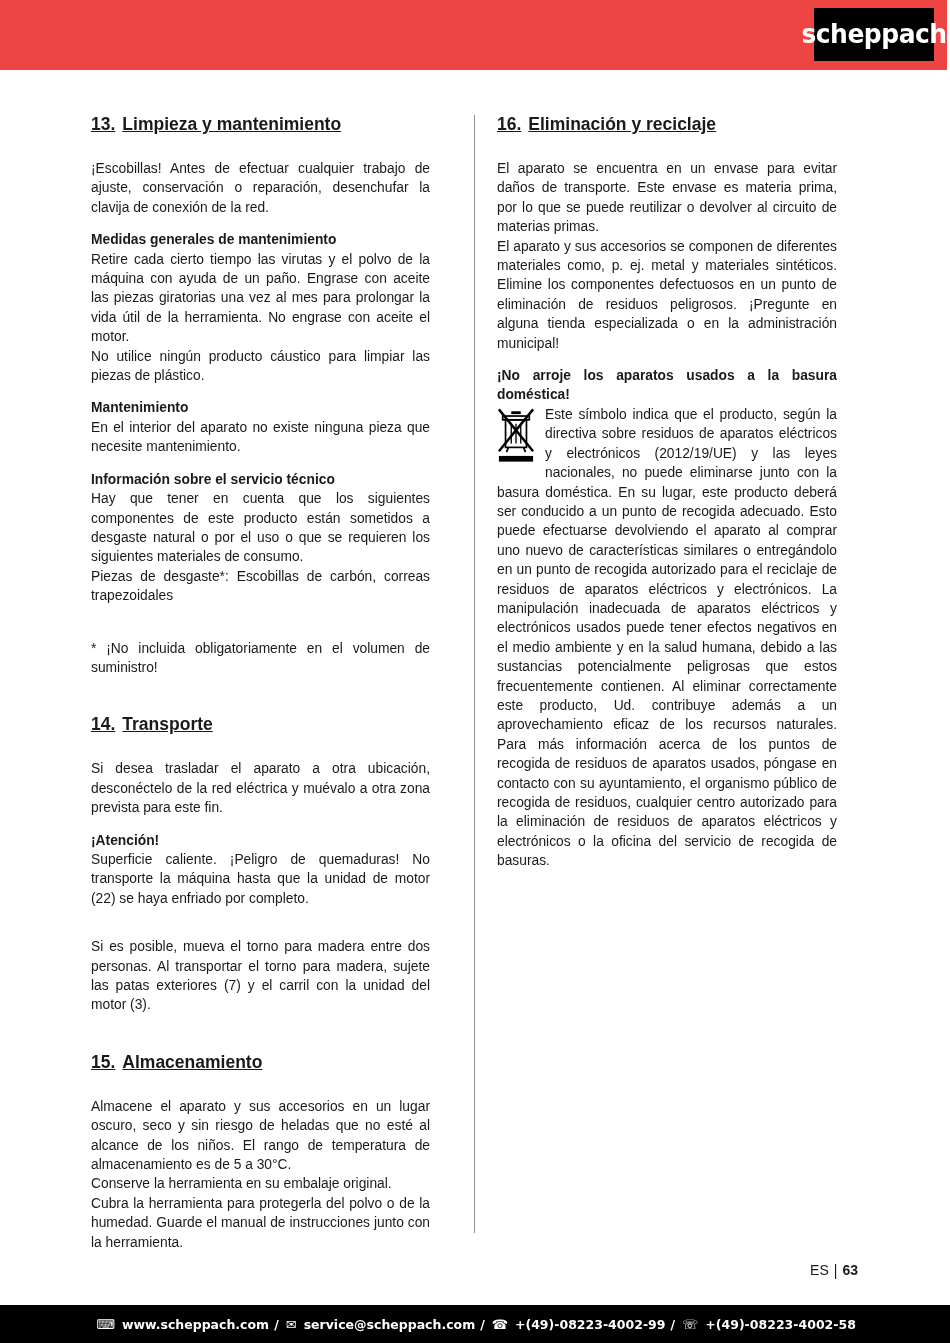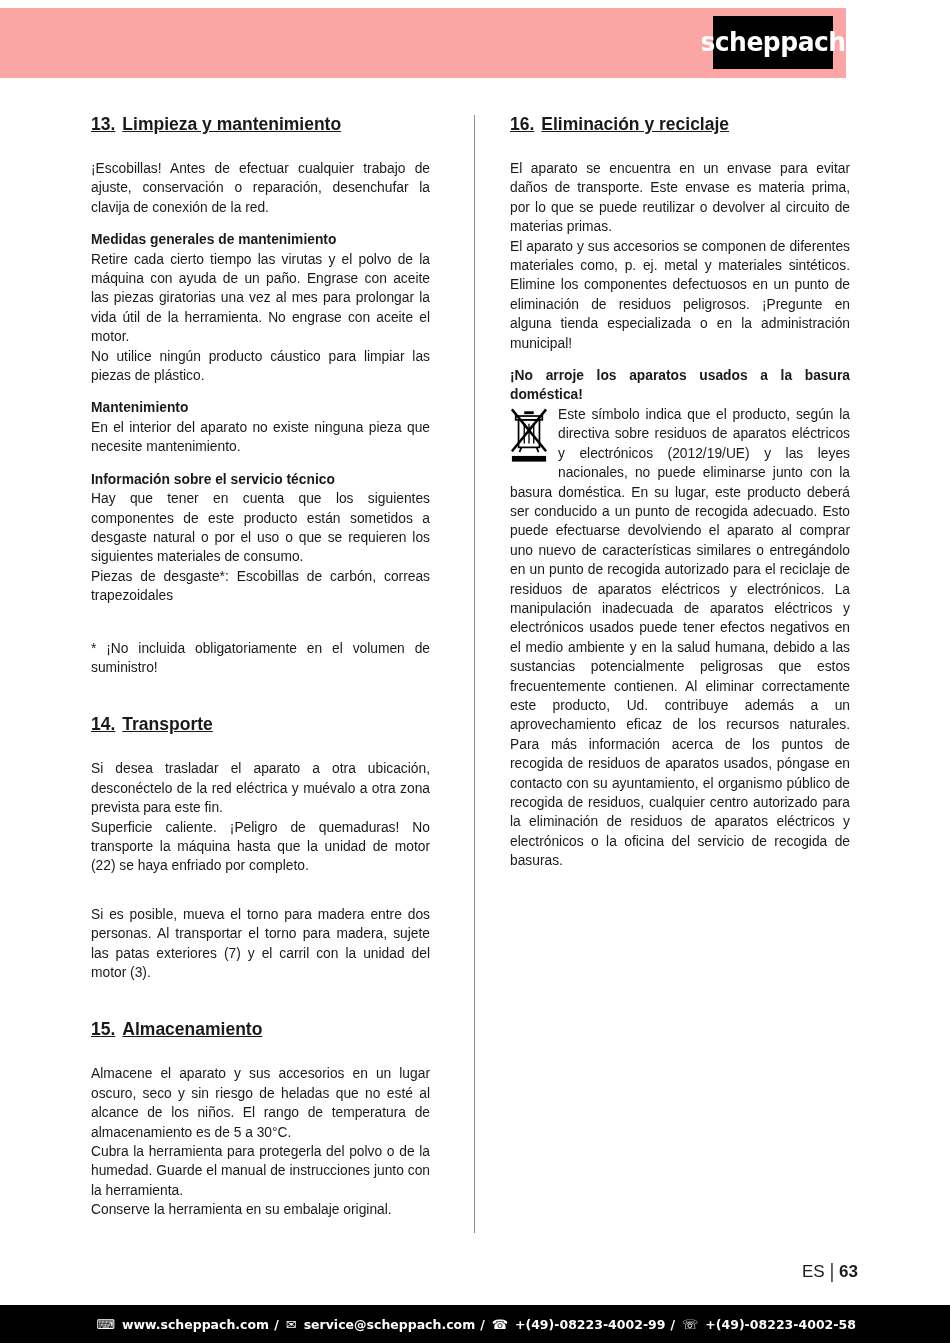--- a/index.html
+++ b/index.html
@@ -14,24 +14,24 @@
   }
   .page {
     position: relative;
     width: 950px;
     height: 1343px;
     background: #ffffff;
   }
   
   .header-band {
     position: absolute;
-    top: 8px; left: 0;
-    width: 846px;
+    top: 0; left: 0;
+    width: 947px;
     height: 70px;
-    background: #fca5a5;
+    background: #ef4444;
   }
   .logo-box {
     position: absolute;
     top: 8px;
     right: 13px;
     width: 120px;
     height: 53px;
     background: #000000;
     display: flex;
     align-items: center;
@@ -47,21 +47,21 @@
   }
   
   .col {
     position: absolute;
     top: 113px;
     width: 339px;
     font-size: 13.8px;
     line-height: 19.4px;
   }
   .col-left  { left: 91px; }
-  .col-right { left: 510px; width: 340px; }
+  .col-right { left: 497px; width: 340px; }
   .divider {
     position: absolute;
     left: 474px;
     top: 115px;
     width: 1px;
     height: 1118px;
     background: #8f8f8f;
   }
   .section-title {
     font-size: 17.5px;
@@ -81,21 +81,21 @@
     float: left;
     width: 38px;
     height: 55px;
     margin: 3px 10px 1px 0;
   }
   
   .page-num {
     position: absolute;
     top: 1262px;
     right: 92px;
-    font-size: 17px;
+    font-size: 14px;
     display: flex;
     align-items: center;
     gap: 5px;
   }
   .page-num .sep {
     font-weight: 300;
     color: #1a1a1a;
     transform: scaleY(1.2);
   }
   .page-num .num { font-weight: bold; }
@@ -155,31 +155,32 @@
     <p class="para">Piezas de desgaste*: Escobillas de carbón, correas trapezoidales</p>
 
     <p class="para biggap">* ¡No incluida obligatoriamente en el volumen de suministro!</p>
 
     <div class="section-title">
       <span class="section-num">14.</span><span>Transporte</span>
     </div>
 
     <p class="para">Si desea trasladar el aparato a otra ubicación, desconéctelo de la red eléctrica y muévalo a otra zona prevista para este fin.</p>
 
+    <p class="subhead">¡Atención!</p>
     <p class="para">Superficie caliente. ¡Peligro de quemaduras! No transporte la máquina hasta que la unidad de motor (22) se haya enfriado por completo.</p>
 
     <p class="para gap">Si es posible, mueva el torno para madera entre dos personas. Al transportar el torno para madera, sujete las patas exteriores (7) y el carril con la unidad del motor (3).</p>
 
     <div class="section-title">
       <span class="section-num">15.</span><span>Almacenamiento</span>
     </div>
 
     <p class="para">Almacene el aparato y sus accesorios en un lugar oscuro, seco y sin riesgo de heladas que no esté al alcance de los niños. El rango de temperatura de almacenamiento es de 5 a 30°C.</p>
+    <p class="para">Conserve la herramienta en su embalaje original.</p>
     <p class="para">Cubra la herramienta para protegerla del polvo o de la humedad. Guarde el manual de instrucciones junto con la herramienta.</p>
-    <p class="para">Conserve la herramienta en su embalaje original.</p>
 
   </div>
 
   <div class="col col-right">
 
     <div class="section-title first">
       <span class="section-num">16.</span><span>Eliminación y reciclaje</span>
     </div>
 
     <p class="para">El aparato se encuentra en un envase para evitar daños de transporte. Este envase es materia prima, por lo que se puede reutilizar o devolver al circuito de materias primas.</p>

